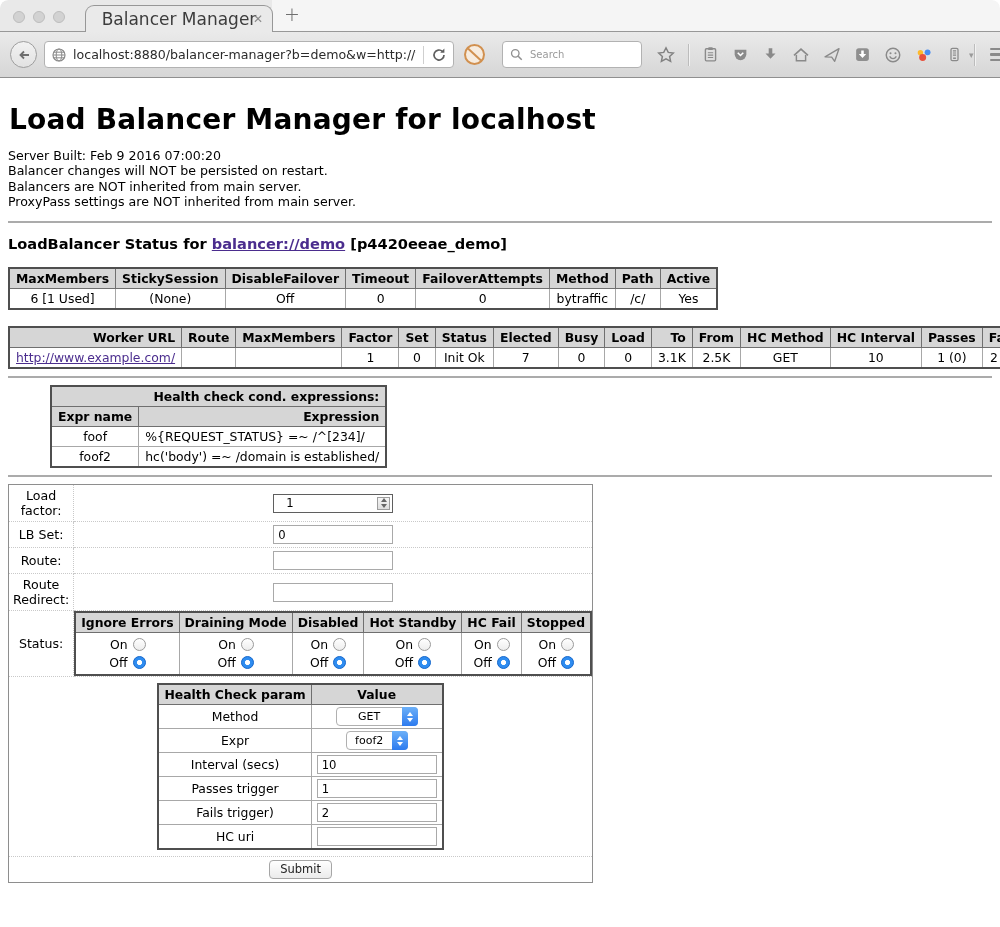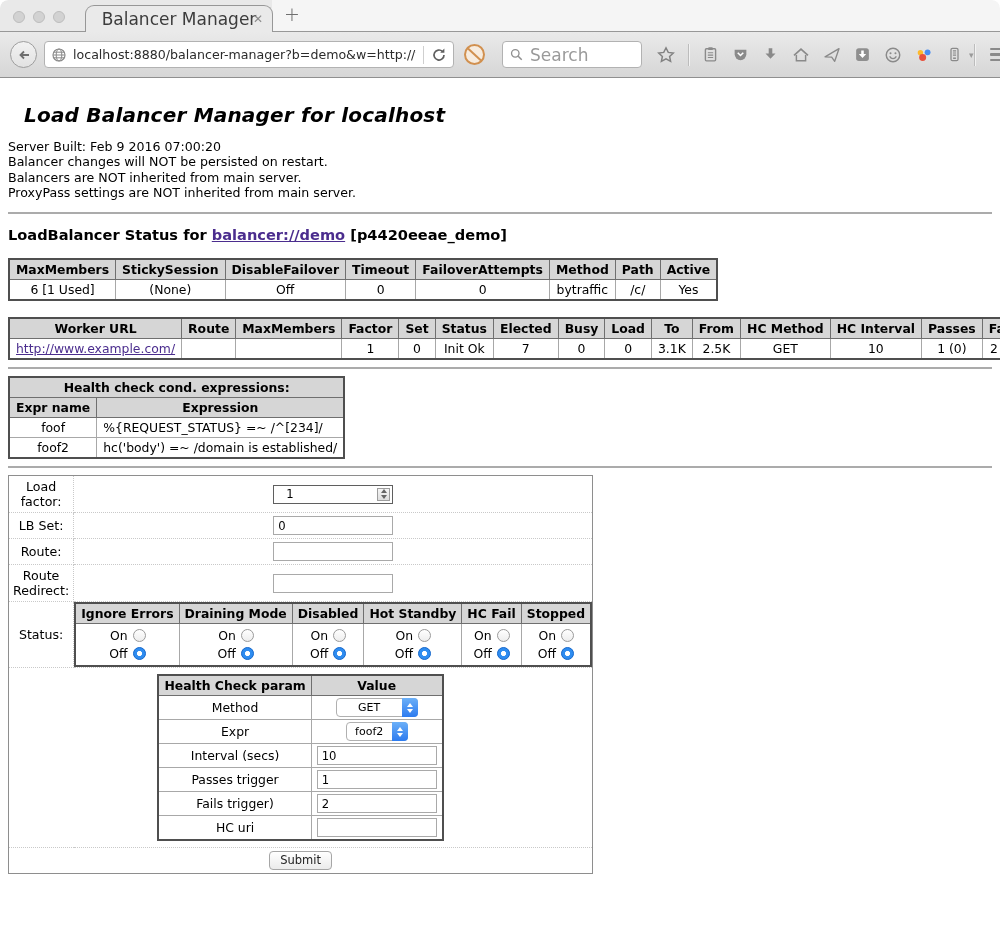--- a/index.html
+++ b/index.html
@@ -37,45 +37,45 @@
     margin-left:7px; width:410px; height:27px; background:#fff; border:1px solid #b2b2b2;
     border-radius:4px; display:flex; align-items:center; padding:0 6px; flex:0 0 auto;
   }
   .url-text { flex:1; font-size:12.6px; color:#2c2c2c; white-space:nowrap; overflow:hidden; margin-left:6px; }
   .vsep-in { width:1px; height:18px; background:#cfcfcf; margin:0 7px; }
   .blocked { margin-left:9px; flex:0 0 auto; }
   .search-bar {
     margin-left:16px; width:140px; height:27px; background:#fff; border:1px solid #b2b2b2;
     border-radius:4px; display:flex; align-items:center; padding:0 6px; flex:0 0 auto;
   }
-  .search-bar input { border:0; outline:0; width:100%; font-size:17px; color:#b91c1c; margin-left:4px; background:transparent; font-family:inherit; }
+  .search-bar input { border:0; outline:0; width:100%; font-size:10px; color:#b91c1c; margin-left:4px; background:transparent; font-family:inherit; }
   .search-bar input::placeholder { color:#9a9a9a; }
   .tb-icons { display:flex; align-items:center; gap:13px; margin-left:15px; }
   .tbi { display:flex; align-items:center; }
   .vsep { width:1px; height:22px; background:#bcbcbc; box-shadow:1px 0 0 #f2f2f2; }
   .caret { font-size:9px; color:#9a9a9a; margin-left:-7px; }
   .right-icons { margin-left:auto; display:flex; align-items:center; gap:15px; }
   .burger { display:flex; flex-direction:column; gap:3px; }
   .burger span { width:17px; height:2.4px; background:#8a8a8a; border-radius:1px; }
   
   .content { padding:0 8px; }
-  h1 { font-size:20px; margin:25px 16px 12px; letter-spacing:0.2px;font-style:italic; }
+  h1 { font-size:28px; margin:25px 1px 12px; letter-spacing:0.2px; }
   .info { font-size:12.6px; line-height:15.3px; }
   .info-block { margin-bottom:12px; }
   hr { border:0; height:2px; background:#ababab; margin:7px 0; }
   h3 { font-size:14.6px; margin:12px 0 15px; }
   h3 a { color:#4b2d8e; }
   a { color:#4b2d8e; }
   table.data { border-collapse:collapse; font-size:12.4px; border:2px solid #4f4f4f; }
-  table.data th { background:#d6d6d6; border:1px solid #6f6f6f; padding:2px 6px; font-weight:bold; text-align:center; white-space:nowrap; }
+  table.data th { background:#d6d6d6; border:1px solid #6f6f6f; padding:2px 6px; font-weight:bold; text-align:right; white-space:nowrap; }
   table.data td { border:1px solid #a8a8a8; padding:2px 6px; text-align:center; white-space:nowrap; }
   .balancer-table { width:614px; margin-bottom:16px; }
   .worker-table  { width:984px; }
   .worker-table td.url-cell { text-align:left; }
-  .expr-table { min-width:310px; margin-bottom:0; }
+  .expr-table { min-width:310px; margin-bottom:0;margin-left:42px; }
   .expr-table td.expr-val { text-align:left; }
   
   .form-table { border-collapse:collapse; width:565px; font-size:12.6px; border:1px solid #8e8e8e; }
   .form-table > tbody > tr > td { border:1px dotted #c9c9c9; padding:3px 4px; }
   .form-table td.lbl { width:100px; text-align:center; }
   .form-table td.val { text-align:center; }
   .txt { width:120px; height:19px; border:1px solid #a9a9a9; font-family:inherit; font-size:11.6px; padding:0 4px; background:#fff; }
   .numwrap { position:relative; display:inline-block; width:120px; height:19px; border:1px solid #5f5f5f; background:#fff; vertical-align:middle; }
   .numwrap input { border:0; outline:0; width:100px; height:17px; font-family:inherit; font-size:11.6px; padding:0 3px; }
   .spinner { position:absolute; right:2px; top:2px; width:13px; height:13px; border:1px solid #9d9d9d; background:linear-gradient(#f6f6f6,#dedede); display:flex; flex-direction:column; align-items:center; justify-content:center; }

